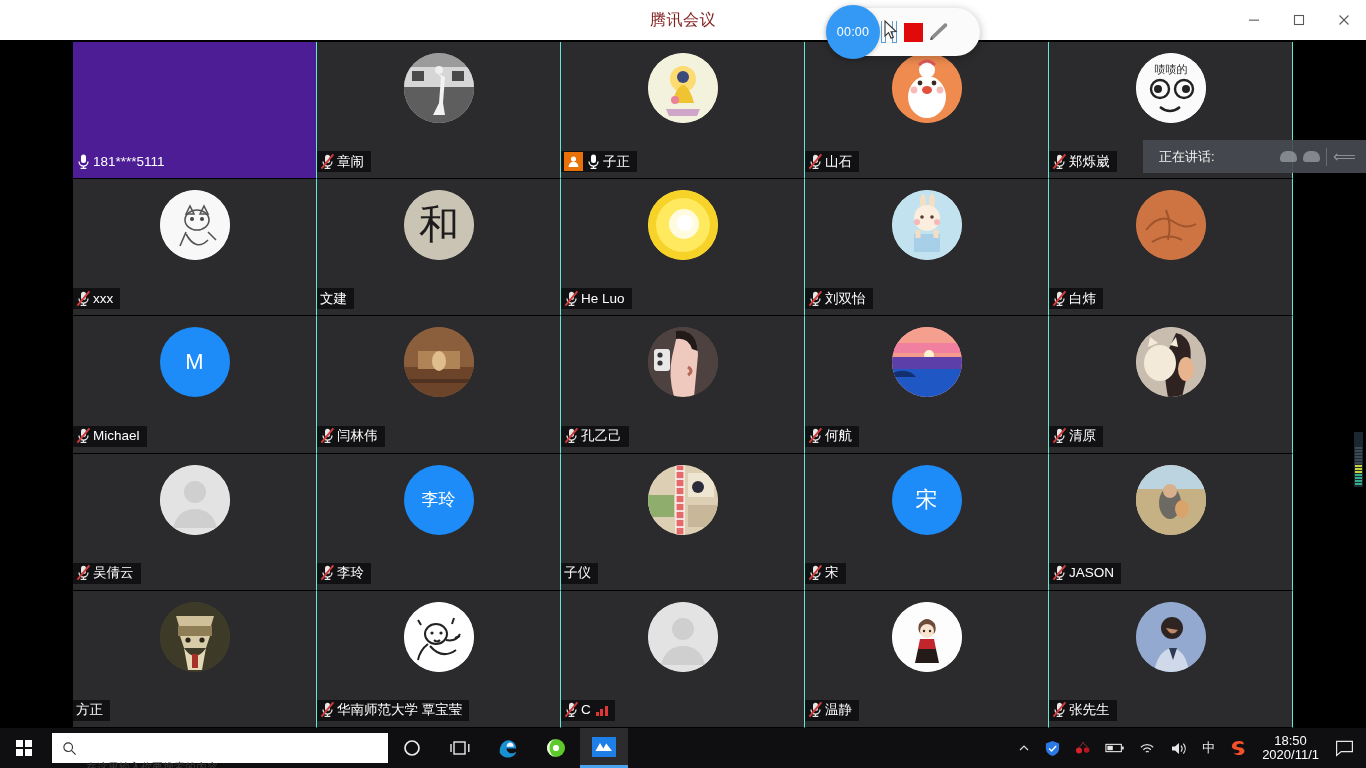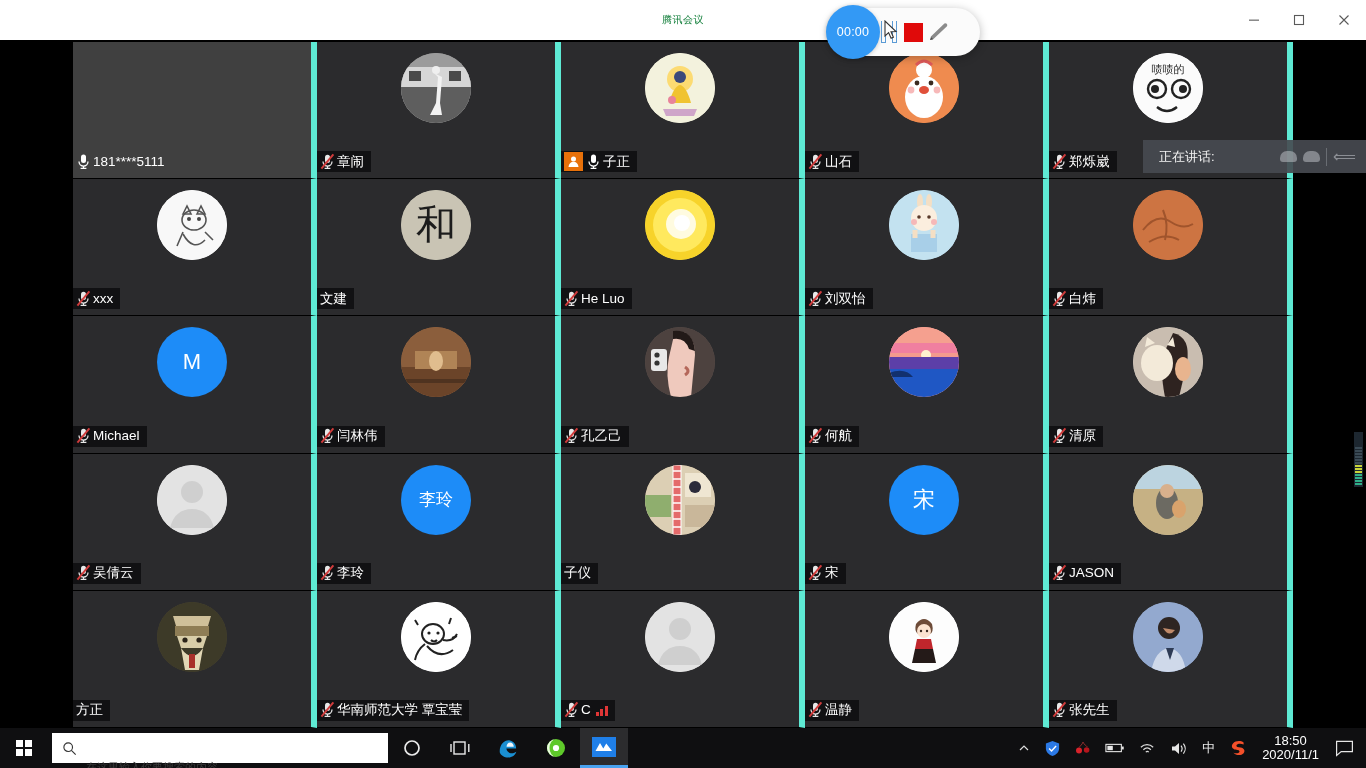--- a/index.html
+++ b/index.html
@@ -10,21 +10,21 @@
     background: #000;
   }
 
   
   #titlebar {
     position: absolute; top: 0; left: 0; width: 1366px; height: 40px;
     background: #ffffff;
     display: flex; align-items: center; justify-content: center;
   }
   #app-title {
-    font-size: 10px; color: #15803d; letter-spacing: .5px;
+    font-size: 16px; color: #7f1d1d; letter-spacing: .5px;
   }
   #win-controls {
     position: absolute; right: 0; top: 0; height: 40px;
     display: flex; align-items: stretch;
   }
   .win-btn {
     width: 45px; display: flex; align-items: center; justify-content: center;
     color: #5a5a5a; font-size: 15px; line-height: 1; cursor: default;
   }
   .win-btn svg { display:block; }
@@ -67,25 +67,25 @@
   #grid {
     position: absolute; top: 2px; left: 73px;
     width: 1220px; height: 686px;
     display: grid;
     grid-template-columns: repeat(5, 244px);
     grid-template-rows: repeat(5, 137.2px);
   }
   .tile {
     position: relative;
     background: #2b2b2d;
-    border-right: 6px solid #5eead4;
+    border-right: 1px solid #5eead4;
     border-bottom: 1px solid #000;
     overflow: hidden;
   }
-  .tile.blank { background: #404040; }
+  .tile.blank { background: #4c1d95; }
   .tile .avatar {
     position: absolute; left: 50%; top: 46px; transform: translate(-50%,-50%);
     width: 70px; height: 70px; border-radius: 50%;
     overflow: hidden;
     display: flex; align-items: center; justify-content: center;
     font-size: 21px; color: #fff;
     background: #3a3a3c;
   }
   .avatar svg { display:block; width:100%; height:100%; }
 

